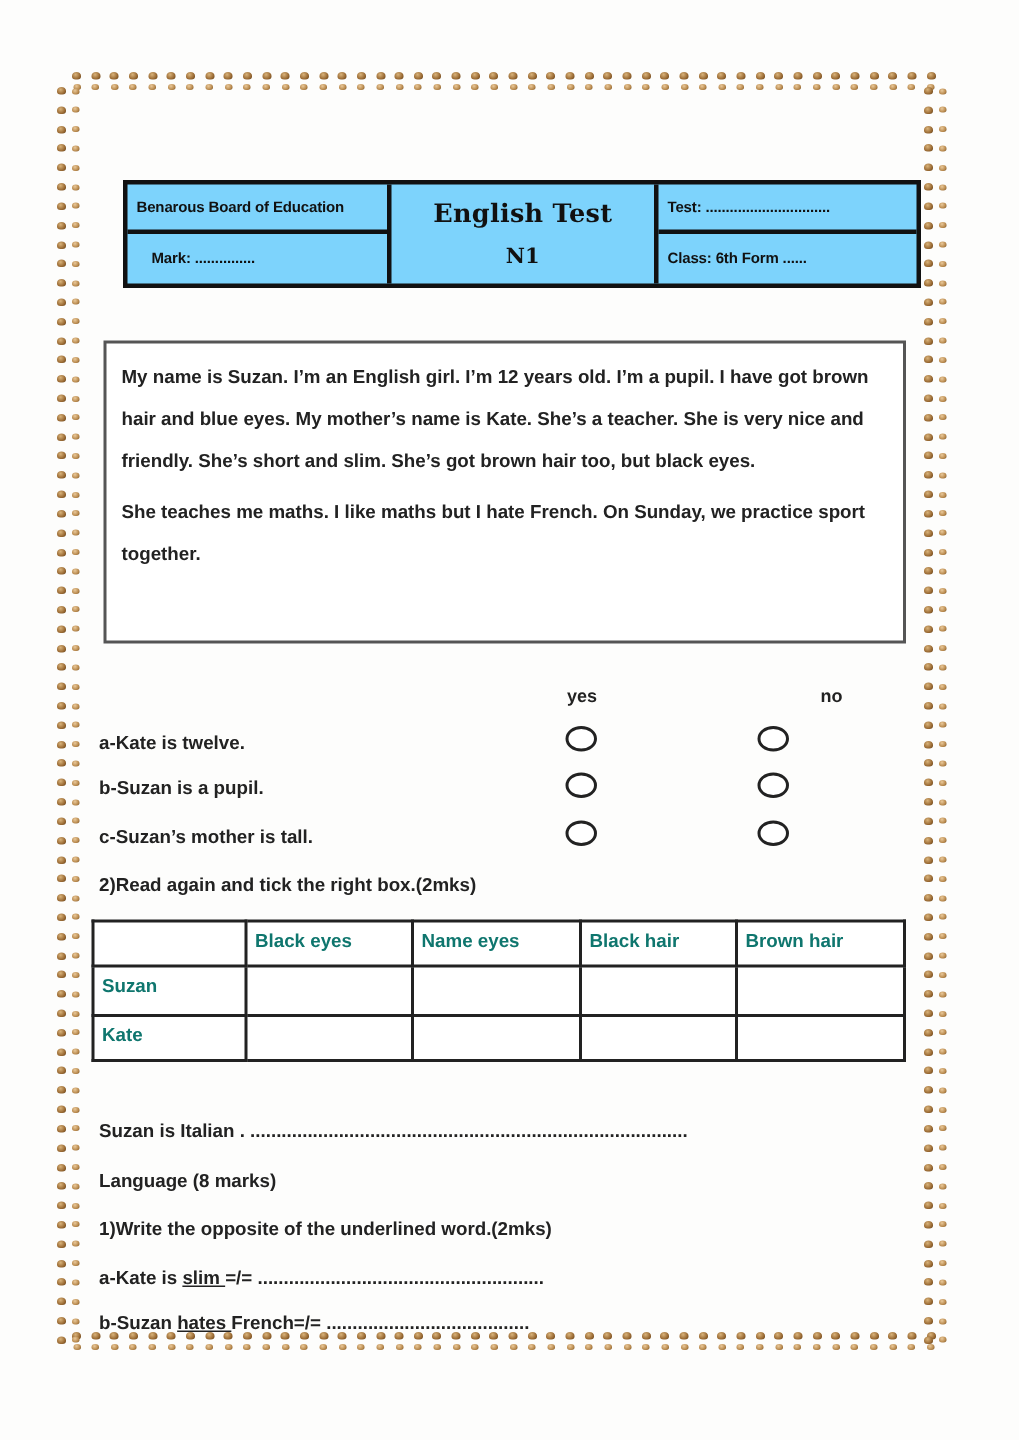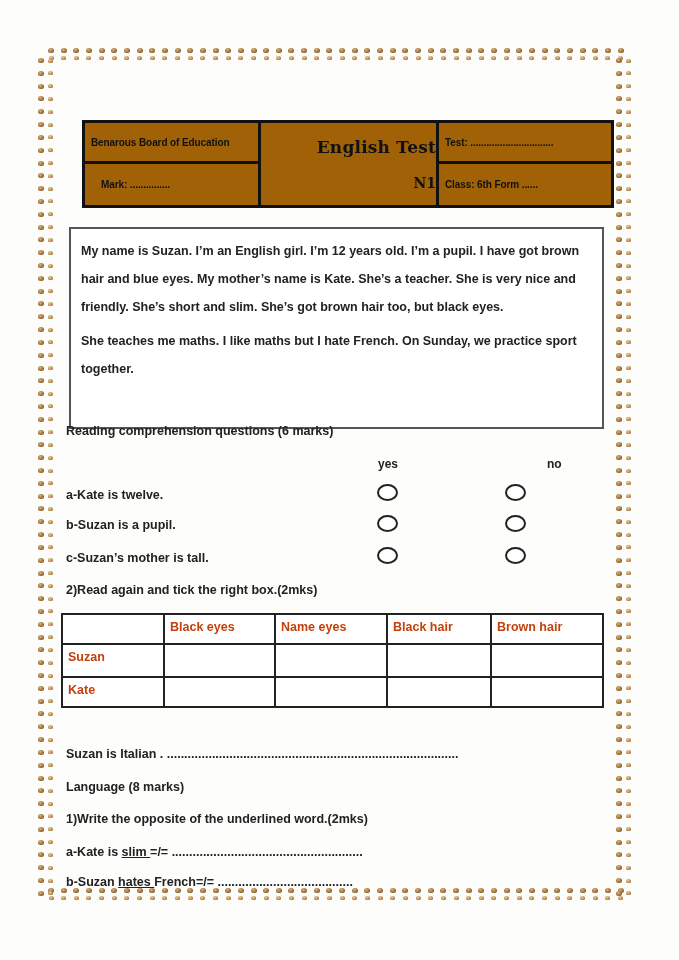--- a/index.html
+++ b/index.html
@@ -16,47 +16,47 @@
     .bead-col { position: absolute; display: flex; flex-direction: column; justify-content: space-between; }
     .bead-col.left { top: 10px; bottom: 10px; left: 0; width: 18px; }
     .bead-col.right { top: 10px; bottom: 10px; right: 0; width: 18px; }
     .bead { width: 6px; height: 5px; border-radius: 50% 50% 40% 40%;
       background: radial-gradient(circle at 40% 35%, #d9b37a 0%, #9a6a33 60%, #5c3c18 100%); }
     .bead-pair { display: flex; flex-direction: column; align-items: center; gap: 3px; }
     .bead-col .bead-pair { flex-direction: row; gap: 4px; }
     .bead.alt { background: radial-gradient(circle at 40% 35%, #eac99a 0%, #b8894d 60%, #6e4a22 100%); width: 5px; height: 4px; }
 
     
-    .header-table { position: absolute; left: 82px; top: 120px; width: 532px; height: 88px;
+    .header-table { position: absolute; left: 82px; top: 120px; width: 532px; height: 72px;
       border: 3px solid #111; box-sizing: border-box; display: grid;
-      grid-template-columns: 176px 178px 1fr; background: #a16207; }
+      grid-template-columns: 176px 178px 1fr; background: #7dd3fc; }
     .hcell { border-right: 3px solid #111; box-sizing: border-box; position: relative; }
     .hcell:last-child { border-right: none; }
     .hcell .top, .hcell .bot { position: absolute; left: 0; right: 0; height: 50%; display: flex; align-items: center; box-sizing: border-box; }
     .hcell .top { top: 0; border-bottom: 3px solid #111; }
     .hcell .bot { bottom: 0; }
-    .hcell.center .top, .hcell.center .bot { border-bottom: none; justify-content: flex-end; }
+    .hcell.center .top, .hcell.center .bot { border-bottom: none; justify-content: center; }
     .small-label { font-size: 10px; font-weight: bold; padding-left: 6px; letter-spacing: -0.1px; }
     .small-label.indent { padding-left: 16px; }
     .test-title { font-family: "DejaVu Serif", serif; font-weight: 900; font-size: 17px; letter-spacing: 0.2px; margin-top: 6px; }
     .test-num { font-family: "DejaVu Serif", serif; font-weight: 900; font-size: 14px; margin-top: -4px; }
 
     
     .passage { position: absolute; left: 69px; top: 227px; width: 535px; height: 202px;
       border: 2px solid #555; box-sizing: border-box; background: #fff; padding: 8px 10px; }
     .passage p { margin: 0; font-size: 12.5px; font-weight: bold; line-height: 28px; color: #222; }
     .passage p + p { margin-top: 6px; }
 
     .line { position: absolute; font-size: 12.5px; font-weight: bold; color: #222; white-space: nowrap; }
     .col-label { position: absolute; font-size: 12px; font-weight: bold; color: #222; }
     .radio { position: absolute; width: 21px; height: 17px; border: 2px solid #222; border-radius: 50%; box-sizing: border-box; background: #fff; cursor: pointer; }
 
     
     .tick-table { position: absolute; left: 61px; top: 613px; width: 543px; border-collapse: collapse; background: #fff; }
-    .tick-table td, .tick-table th { border: 2px solid #222; height: 30px; box-sizing: border-box; font-size: 12.5px; font-weight: bold; text-align: left; padding: 0 5px; color: #c2410c; vertical-align: top; padding-top: 5px; }
+    .tick-table td, .tick-table th { border: 2px solid #222; height: 30px; box-sizing: border-box; font-size: 12.5px; font-weight: bold; text-align: left; padding: 0 5px; color: #0f766e; vertical-align: top; padding-top: 5px; }
     .tick-table th:first-child { width: 102px; }
     .tick-table tr:nth-child(2) td, .tick-table tr:nth-child(3) td { height: 33px; }
     .tick-table tr:nth-child(3) td { height: 30px; }
 
     .dots { letter-spacing: 0; }
     .ul { text-decoration: underline; }
 
     
     .logo { position: absolute; left: 525px; top: 850px; width: 100px; height: 40px; text-align: center; }
     .logo-glyph { font-family: "DejaVu Serif", serif; font-size: 24px; font-weight: bold; letter-spacing: 1px; color: #111; line-height: 28px; }
@@ -1000,21 +1000,20 @@
           <span class="small-label">Class: 6th Form ......</span>
         </div>
     </div>
   </div>
 
   <div class="passage">
     <p>My name is Suzan. I’m an English girl. I’m 12 years old. I’m a pupil. I have got brown hair and blue eyes. My mother’s name is Kate. She’s a teacher. She is very nice and friendly. She’s short and slim. She’s got brown hair too, but black eyes.</p>
     <p>She teaches me maths. I like maths but I hate French. On Sunday, we practice sport together.</p>
   </div>
 
-  <div class="line" style="left:66px; top:424px;">Reading comprehension questions (6 marks)</div>
   <div class="col-label" style="left:378px; top:457px;">yes</div>
   <div class="col-label" style="left:507px; top:457px;padding-left:40px;">no</div>
 
   <div class="line" style="left:66px; top:488px;">a-Kate is twelve.</div>
   <div class="radio" style="left:377px; top:484px;"></div>
   <div class="radio" style="left:505px; top:484px;"></div>
 
   <div class="line" style="left:66px; top:518px;">b-Suzan is a pupil.</div>
   <div class="radio" style="left:377px; top:515px;"></div>
   <div class="radio" style="left:505px; top:515px;"></div>

